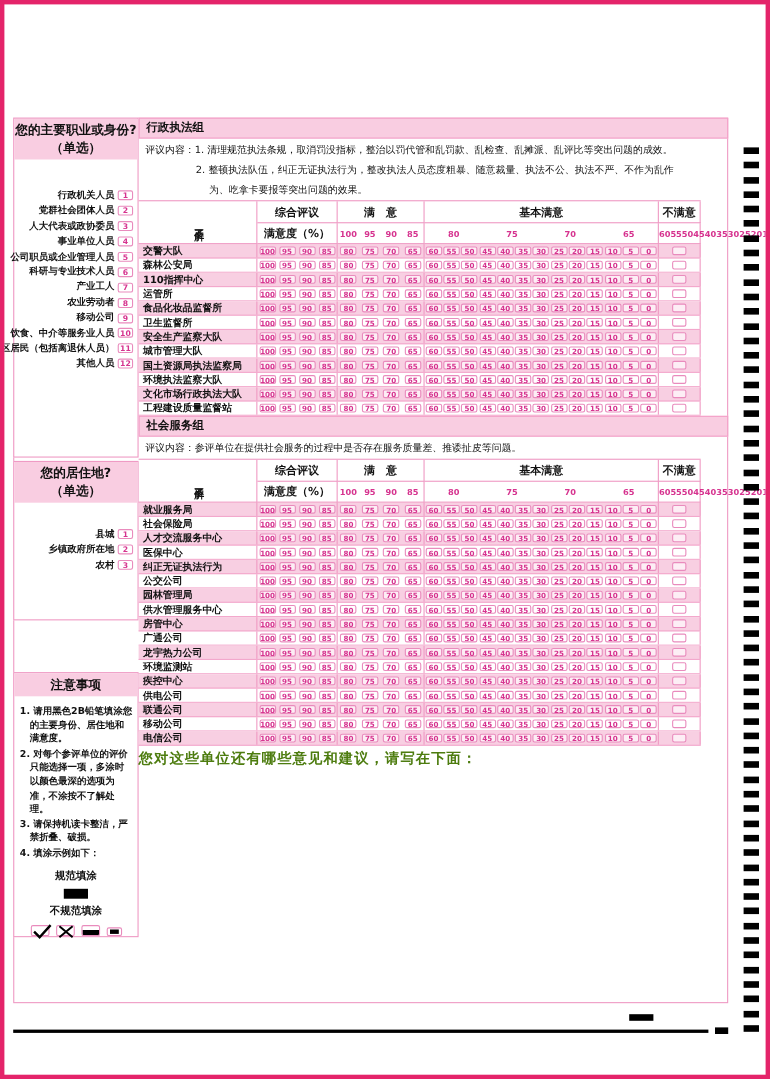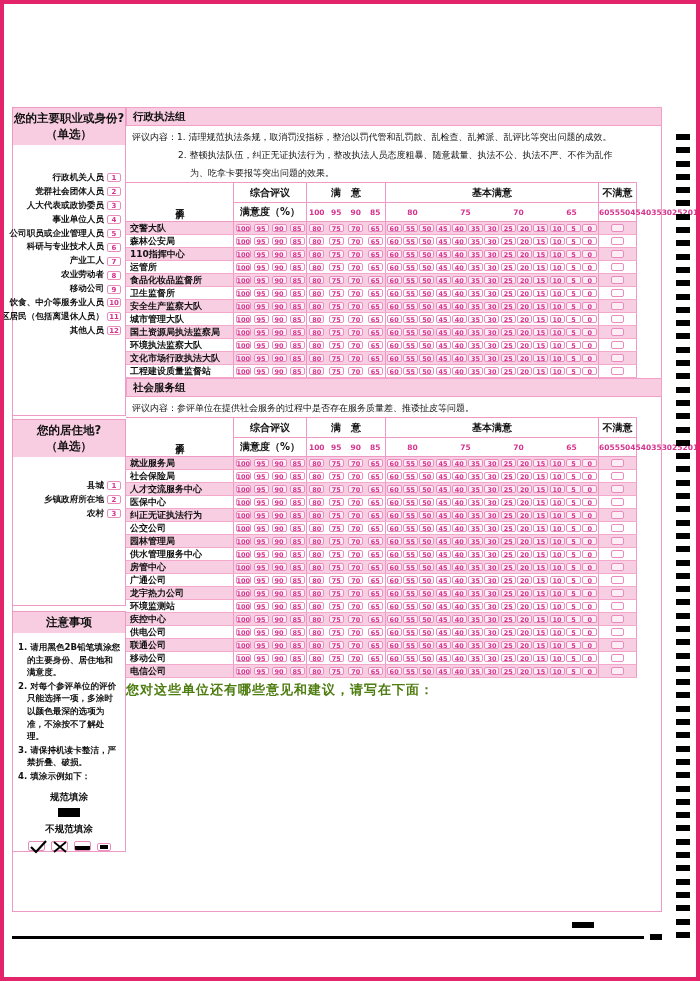--- a/index.html
+++ b/index.html
@@ -152,21 +152,21 @@
             <span class="opt-label">社区居民（包括离退休人员）</span>
             <span class="opt-bubble">11</span>
           </div>
           <div class="opt-row">
             <span class="opt-label">其他人员</span>
             <span class="opt-bubble">12</span>
           </div>
         </div>
     </div>
 
-    <div class="sb-box" style="top:311px;height:187px;">
+    <div class="sb-box" style="top:311px;height:145px;">
       <div class="sb-head">
         <div>您的居住地?</div>
         <div>（单选）</div>
       </div>
       <div class="opt-list" id="res-list" style="margin-top:22px;">
           <div class="opt-row">
             <span class="opt-label">县城</span>
             <span class="opt-bubble">1</span>
           </div>
           <div class="opt-row">

